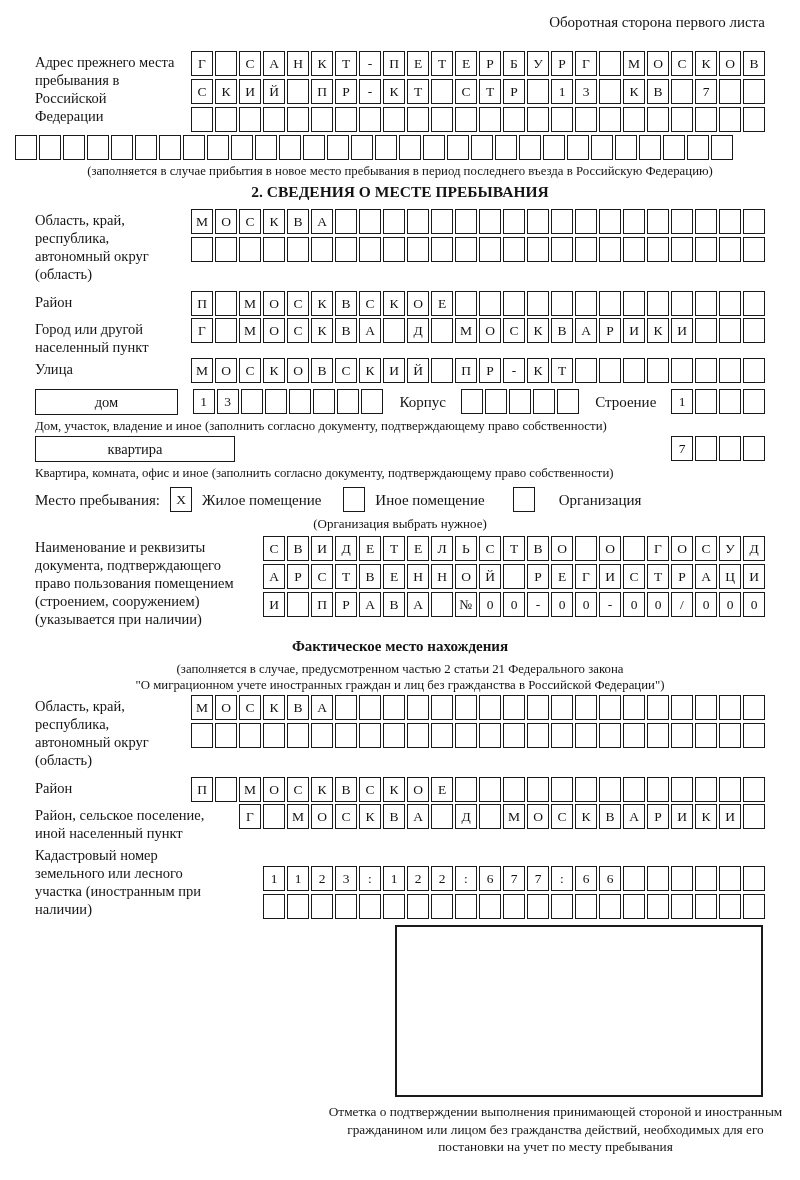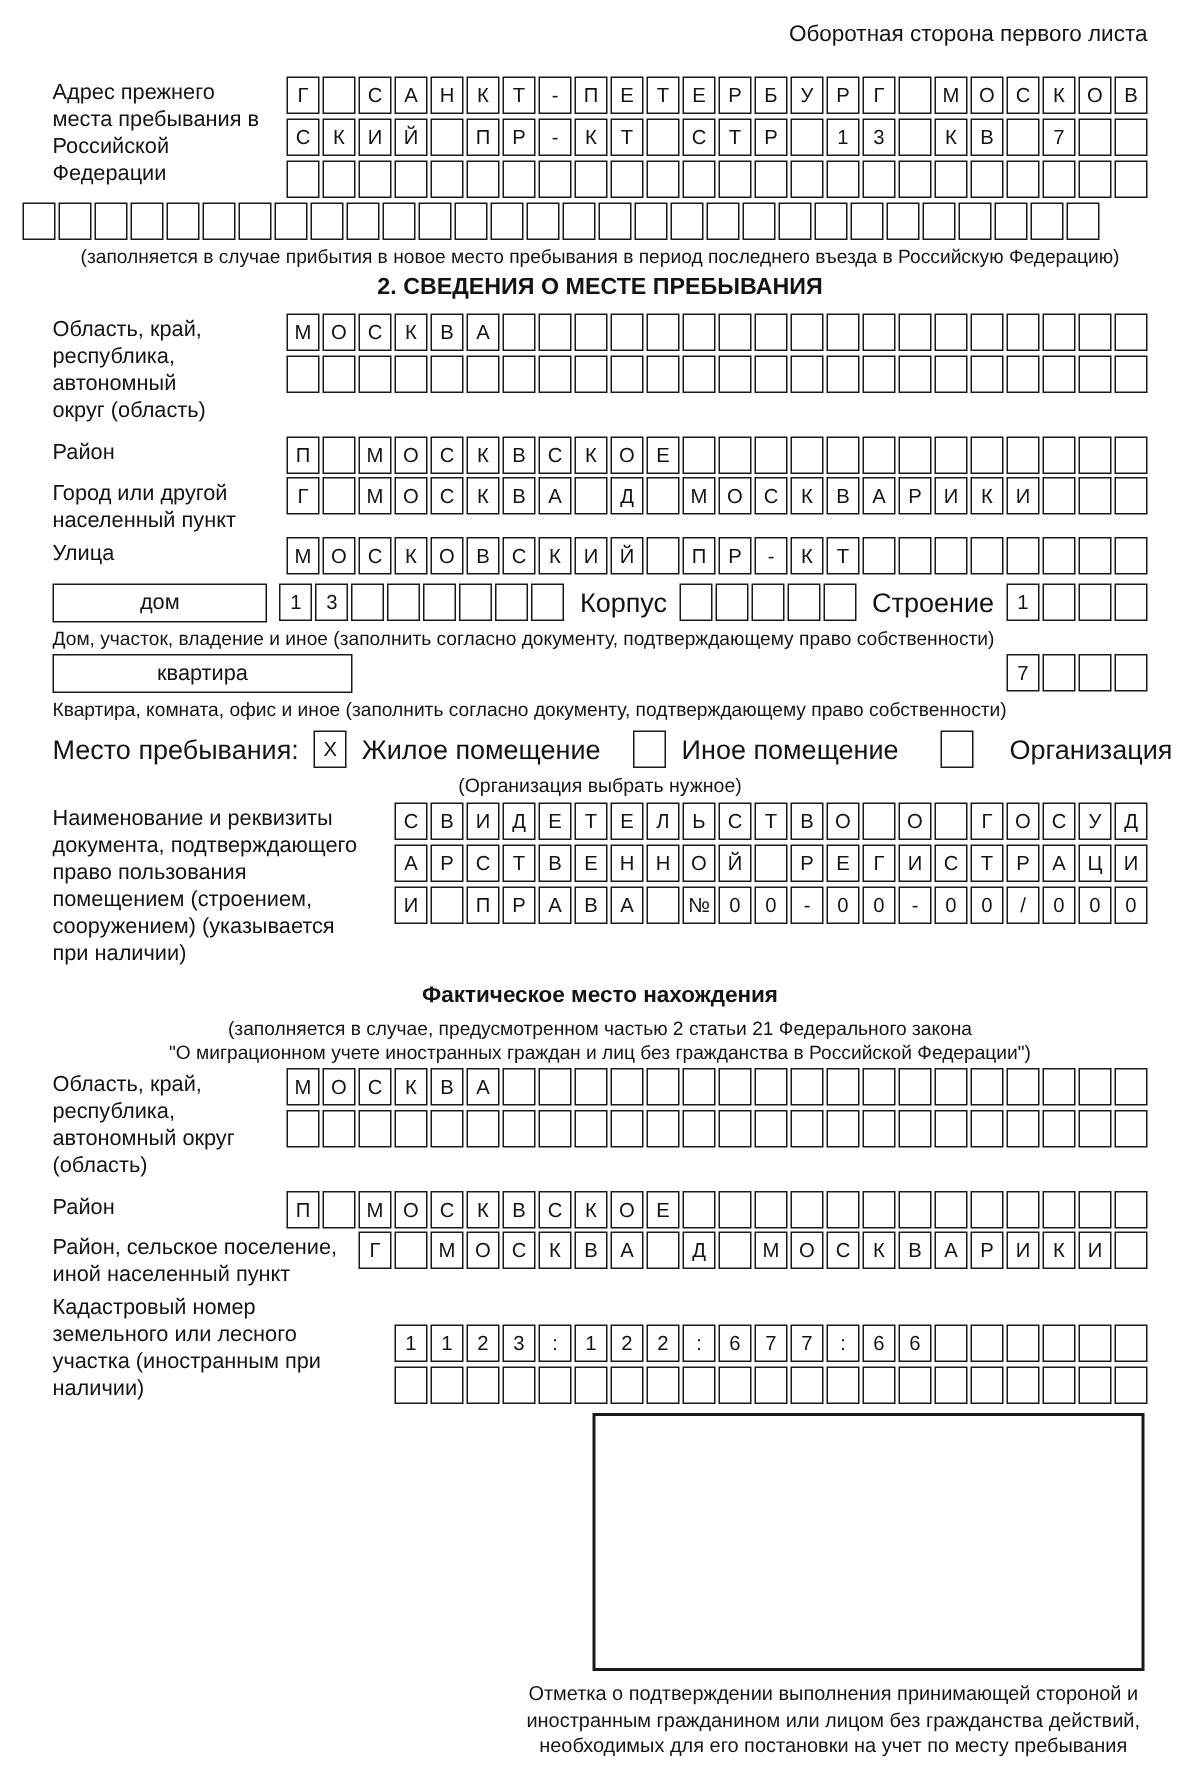--- a/index.html
+++ b/index.html
@@ -1,20 +1,20 @@
 <!DOCTYPE html>
 <html lang="ru"><head>
 <meta charset="utf-8">
 <style>
   html,body{margin:0;padding:0;background:#ffffff;}
   .page{
     position:relative;
     width:800px;height:1180px;
     background:#ffffff;color:#141414;
-    font-family:Liberation Sans, sans-serif;
+    font-family:Liberation Serif, serif;
     overflow:hidden;
     box-sizing:border-box;
     padding:14px 35px 16px 35px;
   }
   .header-note{
     text-align:right;
     font-size:15px;
     margin-bottom:20px;
   }
   .frow{display:flex;align-items:flex-start;margin-bottom:2px;justify-content:space-between;}
@@ -41,21 +41,21 @@
   .sub-title{font-size:15px;font-weight:bold;text-align:center;margin:10px 0 6px 0;}
   .gap6{height:6px;}
   .gap4{height:4px;}
   .widebox{
     border:1.8px solid #1a1a1a;height:26px;box-sizing:border-box;
     display:flex;align-items:center;justify-content:center;
     font-size:14.5px;background:#fff;flex:0 0 auto;
   }
   .dom-box{width:143px;margin-right:6px;}
   .kv-box{width:200px;margin-right:7px;}
-  .inline-lbl{font-size:18px;line-height:26px;white-space:nowrap;}
+  .inline-lbl{font-size:15px;line-height:26px;white-space:nowrap;}
   .mr6{margin-right:6px;} .mr8{margin-right:8px;}
   .stay-row{display:flex;align-items:flex-start;margin:6px 0 0 0;}
   .stay-row .cb{margin:0 10px 0 10px;}
   .note-center{font-size:13px;text-align:center;margin:3px 0 4px 0;}
   .stamp-wrap{width:485px;margin-left:278px;margin-top:6px;}
   .stamp-box{
     width:368px;height:172px;border:2px solid #1a1a1a;
     box-sizing:border-box;margin-left:82px;background:#fff;
   }
   .stamp-caption{

